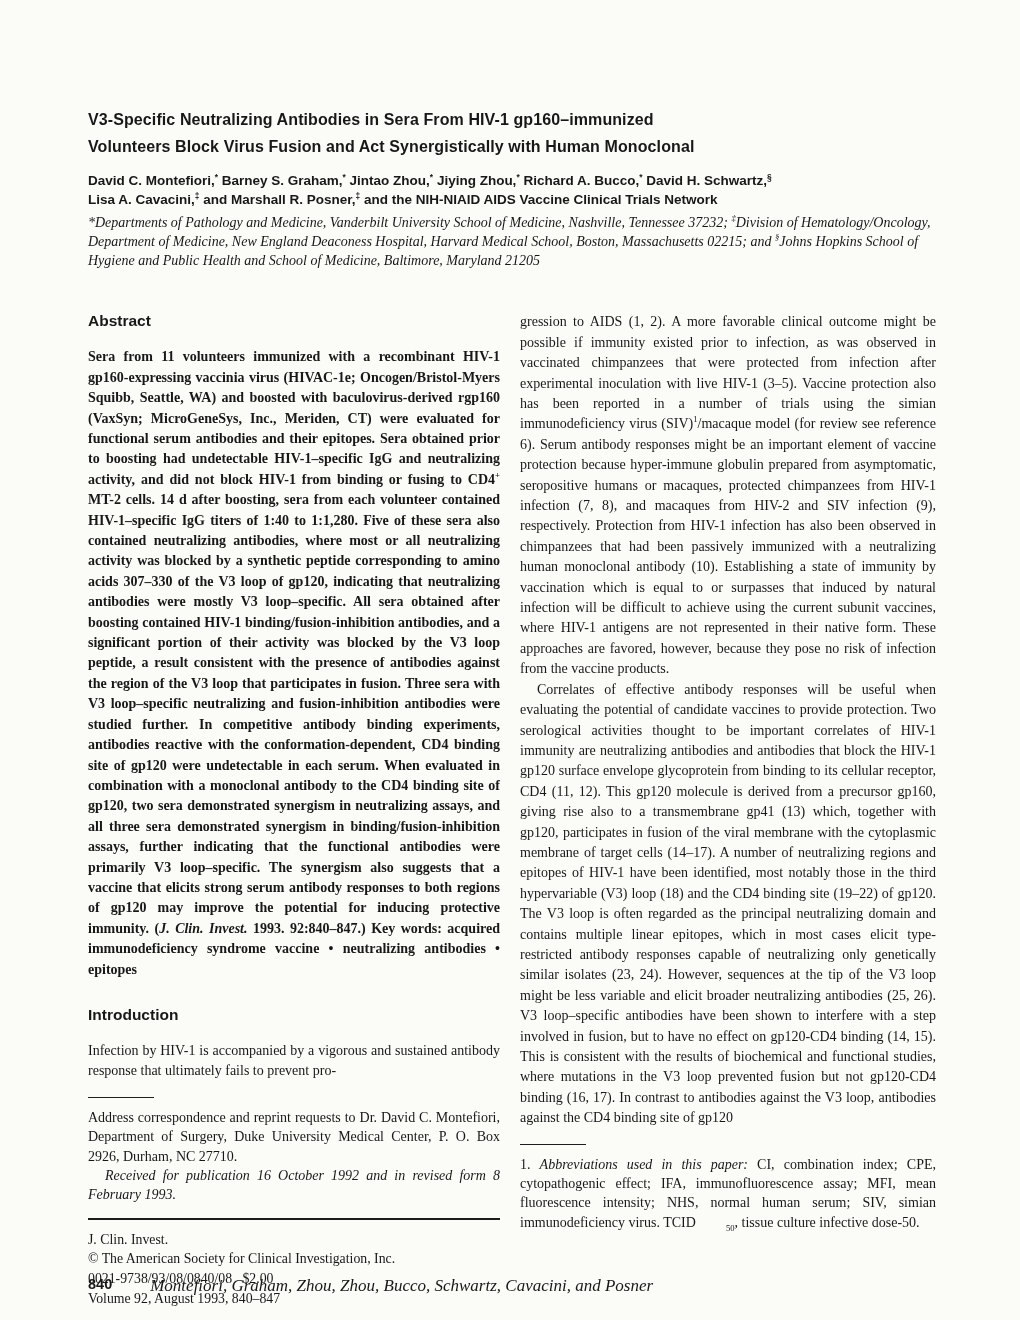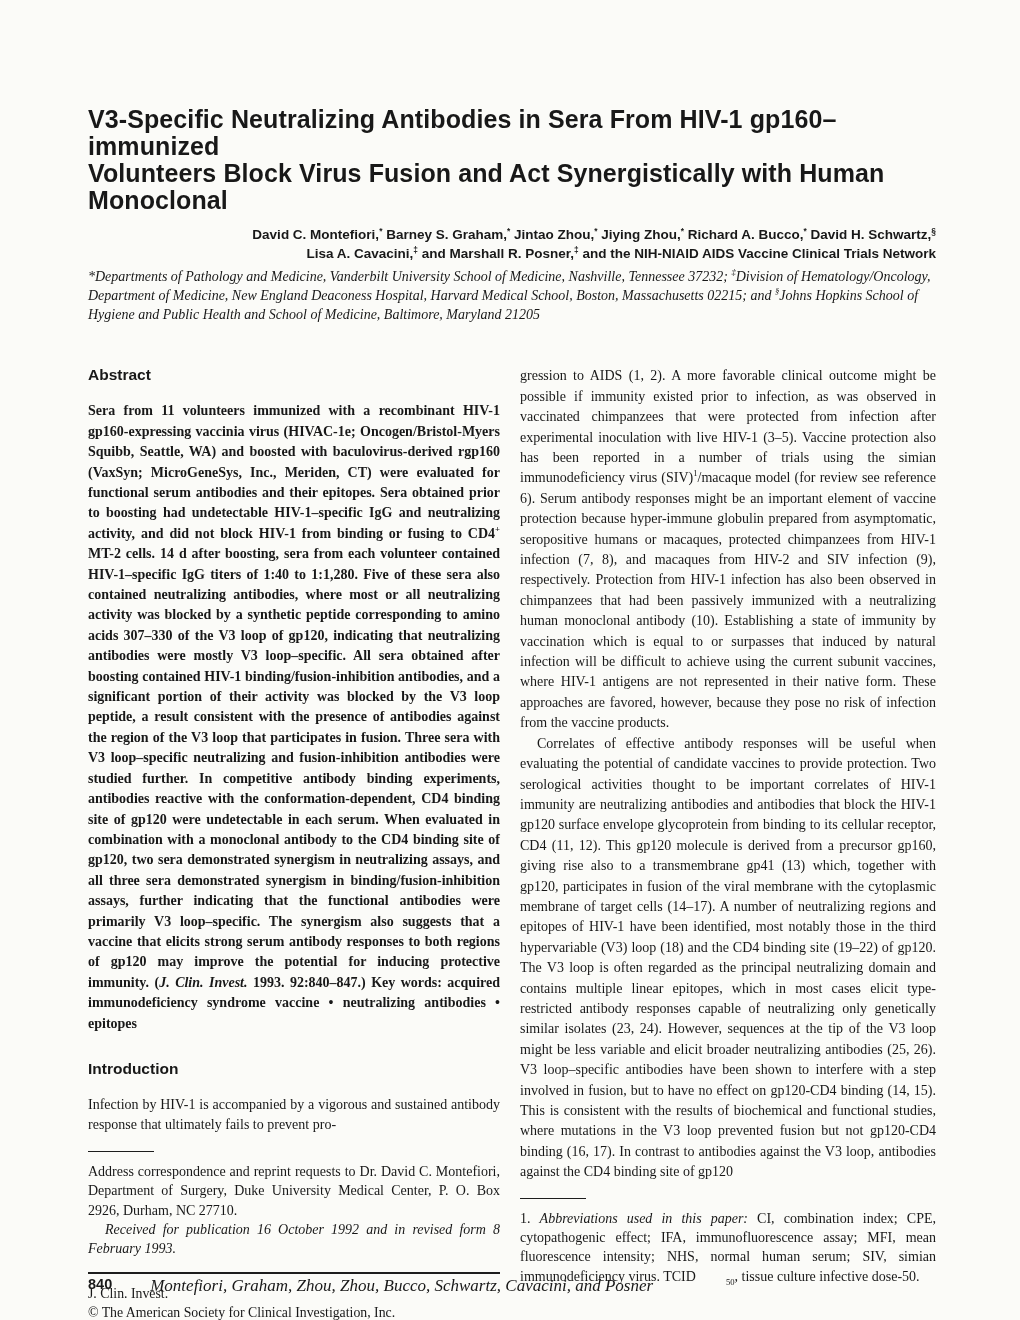--- a/index.html
+++ b/index.html
@@ -12,31 +12,30 @@
   }
   .page {
     position:relative;
     width:1020px; height:1320px;
     box-sizing:border-box;
     padding:106px 84px 0 88px;
   }
   .title {
     font-family:"Liberation Sans", sans-serif;
     font-weight:bold;
-    font-size:25px;
+    font-size:16px;
     line-height:27px;
     letter-spacing:0.1px;
   }
   .authors {
     margin-top:12px;
     font-family:"Liberation Sans", sans-serif;
     font-weight:bold;
     font-size:13.5px;
     line-height:18.5px;
-    text-align:right;
   }
   .affiliations {
     margin-top:5px;
     font-family:"Liberation Serif", serif;
     font-style:italic;
     font-size:14px;
     line-height:18.8px;
     max-width:846px;
   }
   .columns { display:flex; gap:20px; margin-top:42px; }

